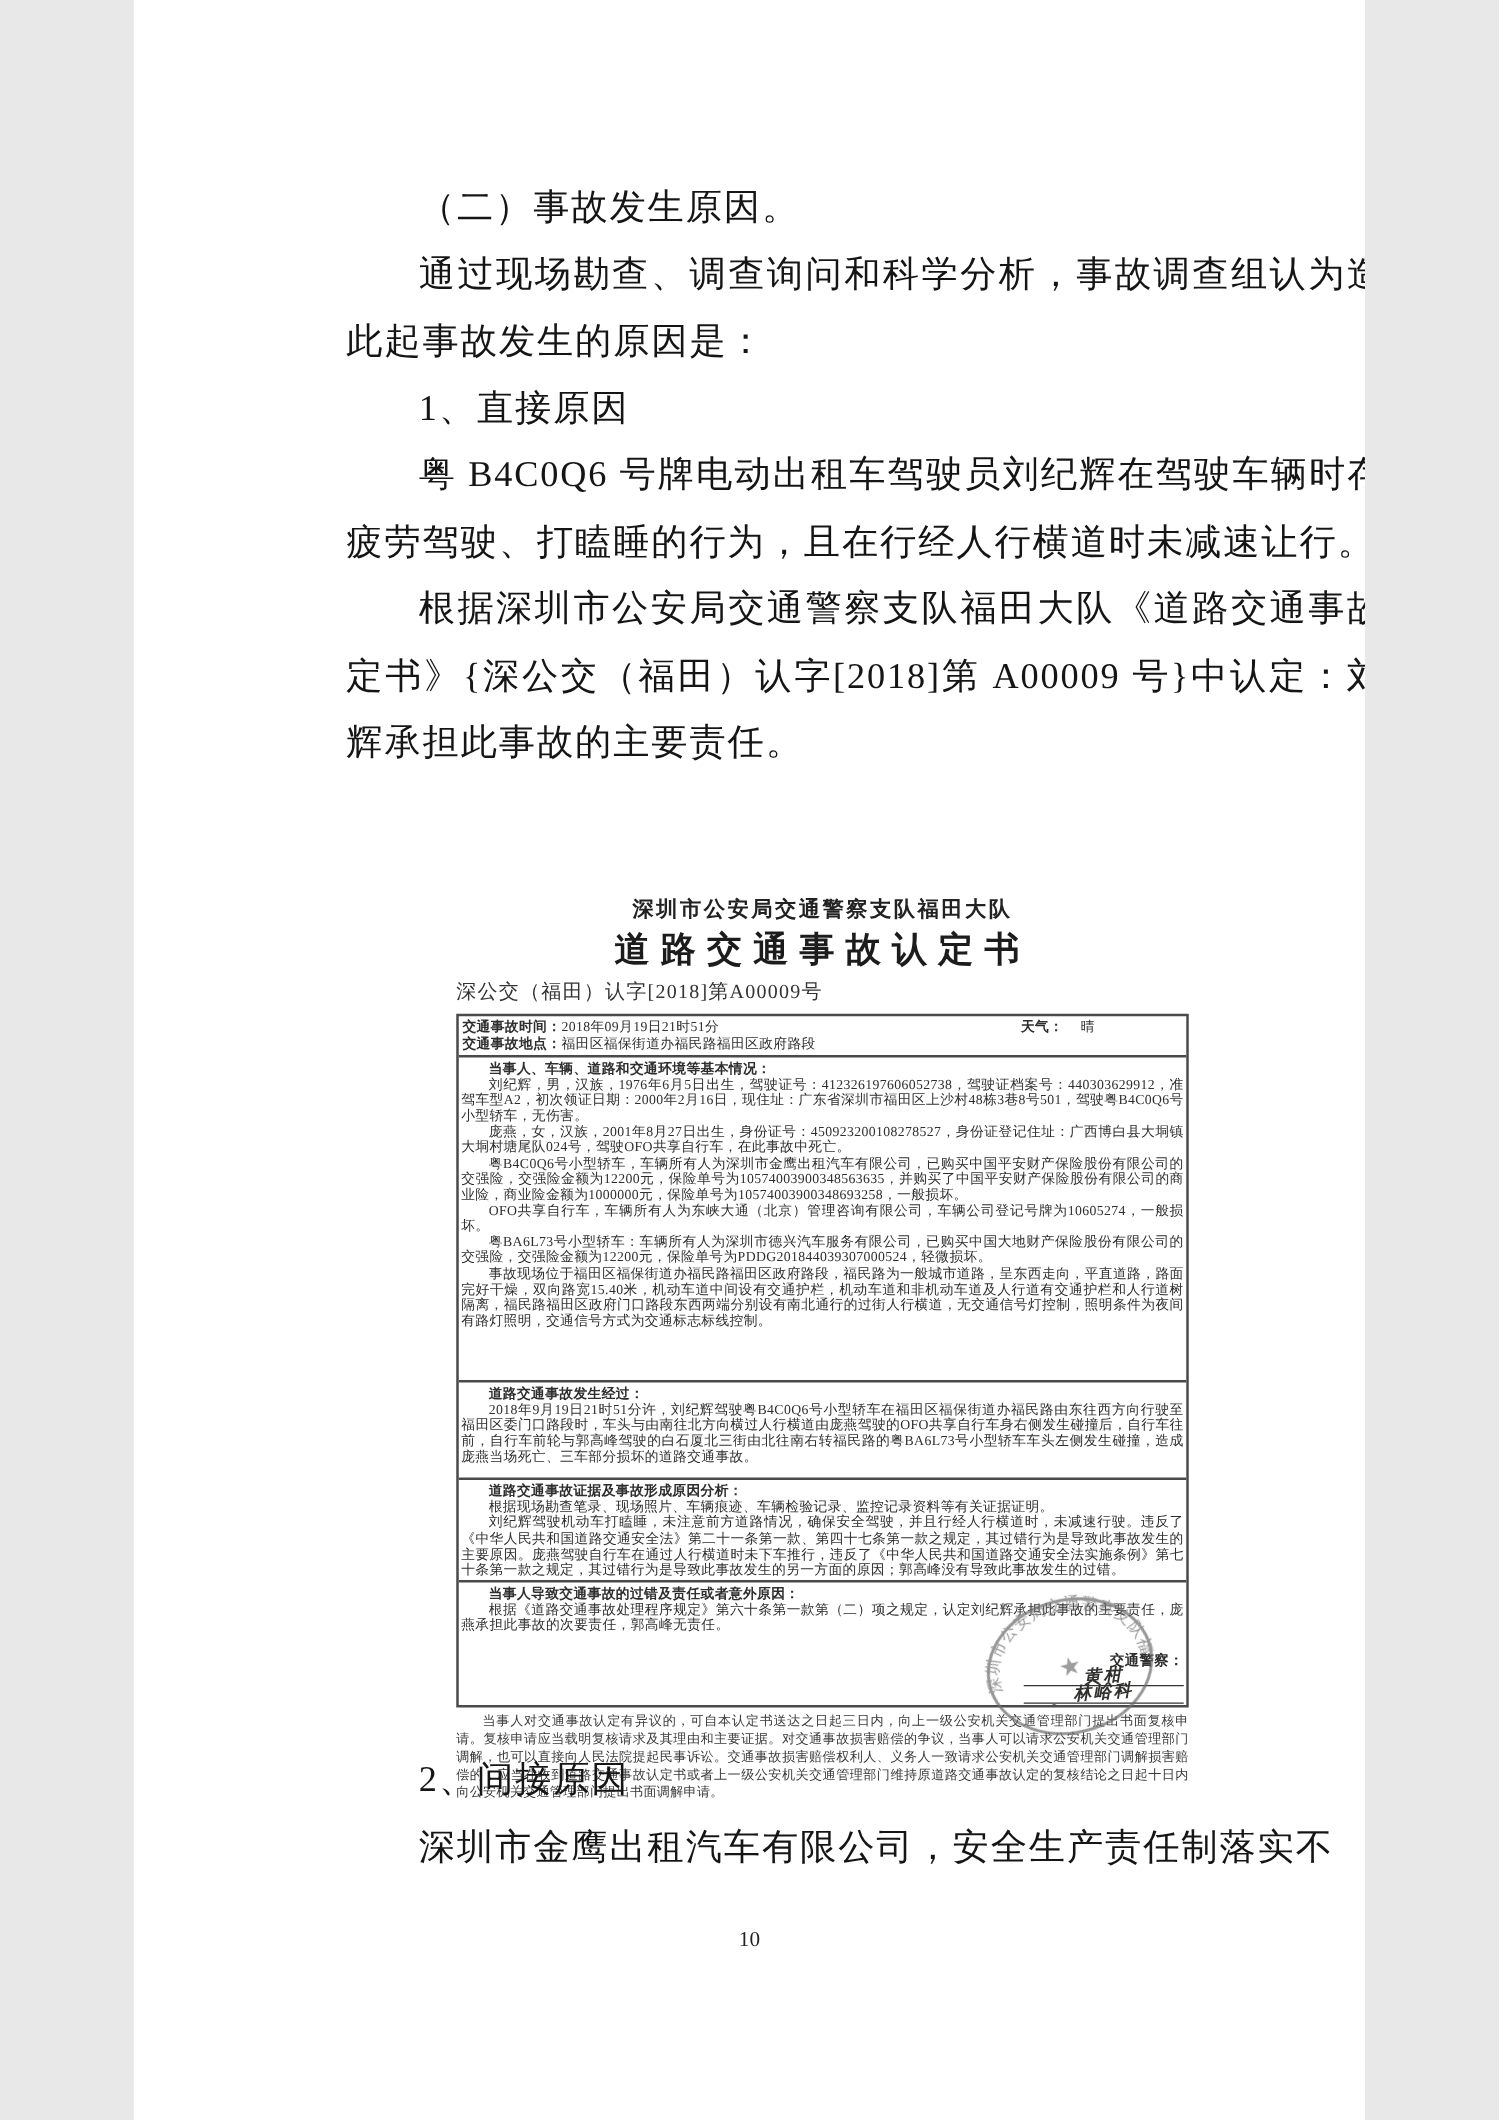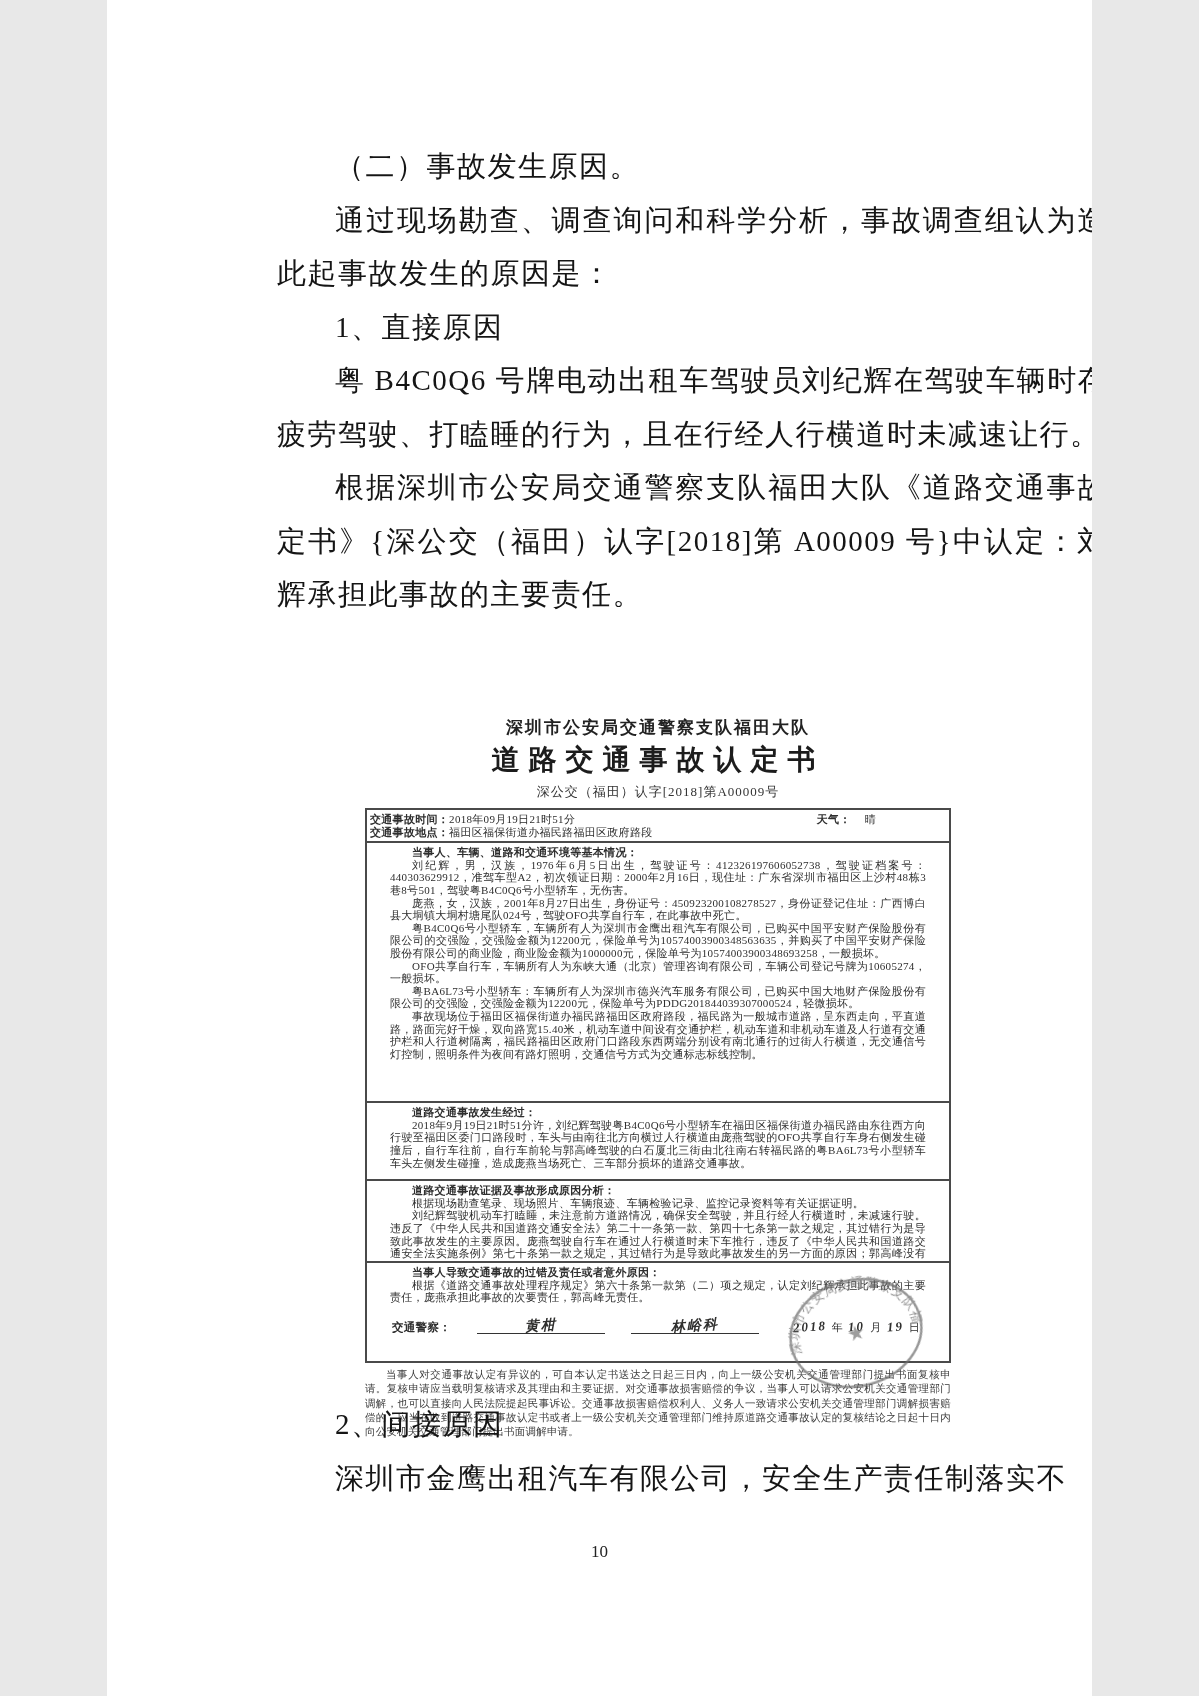--- a/index.html
+++ b/index.html
@@ -25,40 +25,40 @@
     text-align:justify;color:#151515;
   }
   .bottom-text p{margin:0;text-indent:2em;}
   
   .attachment{
     position:absolute;left:258px;top:716px;width:586px;
     color:#2e2e2e;
   }
   .att-agency{text-align:center;font-weight:bold;font-size:17px;letter-spacing:2px;color:#222;}
   .att-title{text-align:center;font-weight:bold;font-size:28px;letter-spacing:9px;margin-top:2px;color:#1c1c1c;}
-  .att-docno{text-align:center;font-size:13px;letter-spacing:1px;margin-top:4px;color:#333;}
+  .att-docno{font-size:16px;letter-spacing:1px;margin-top:4px;color:#333;}
   .att-table{
     margin-top:7px;border:2px solid #4a4a4a;
     font-size:11px;line-height:12.6px;letter-spacing:0.3px;
   }
   .att-info{border-bottom:2px solid #4a4a4a;padding:3px 3px;}
   .info-line{display:flex;}
   .info-label{font-weight:bold;white-space:nowrap;}
   .weather{margin-left:auto;margin-right:70px;display:flex;}
   .weather .info-value{margin-left:14px;}
-  .att-sec{padding:3px 23px;overflow:hidden;position:relative;}
+  .att-sec{padding:3px 2px;overflow:hidden;position:relative;}
   .att-sec + .att-sec{border-top:2px solid #4a4a4a;}
   .sec-1{height:252px;}
   .sec-2{height:70px;}
   .sec-3{height:74px;}
   .sec-4{height:92px;}
   .sec-header{font-weight:bold;margin:0;}
   .att-sec p{margin:0;text-indent:2em;text-align:justify;}
   
-  .sig-row{display:flex;align-items:flex-end;margin-top:16px;padding-left:2px;}
+  .sig-row{display:flex;align-items:flex-end;margin-top:16px;padding-left:2px;flex-direction:column;}
   .sig-label{font-weight:bold;font-size:11.5px;}
   .sig-line{
     display:inline-block;width:128px;margin-left:26px;
     border-bottom:1px solid #333;text-align:center;
   }
   .hand{
     display:inline-block;font-style:italic;font-weight:bold;
     color:#30302f;font-size:14px;transform:rotate(-4deg);
     letter-spacing:2px;
   }

